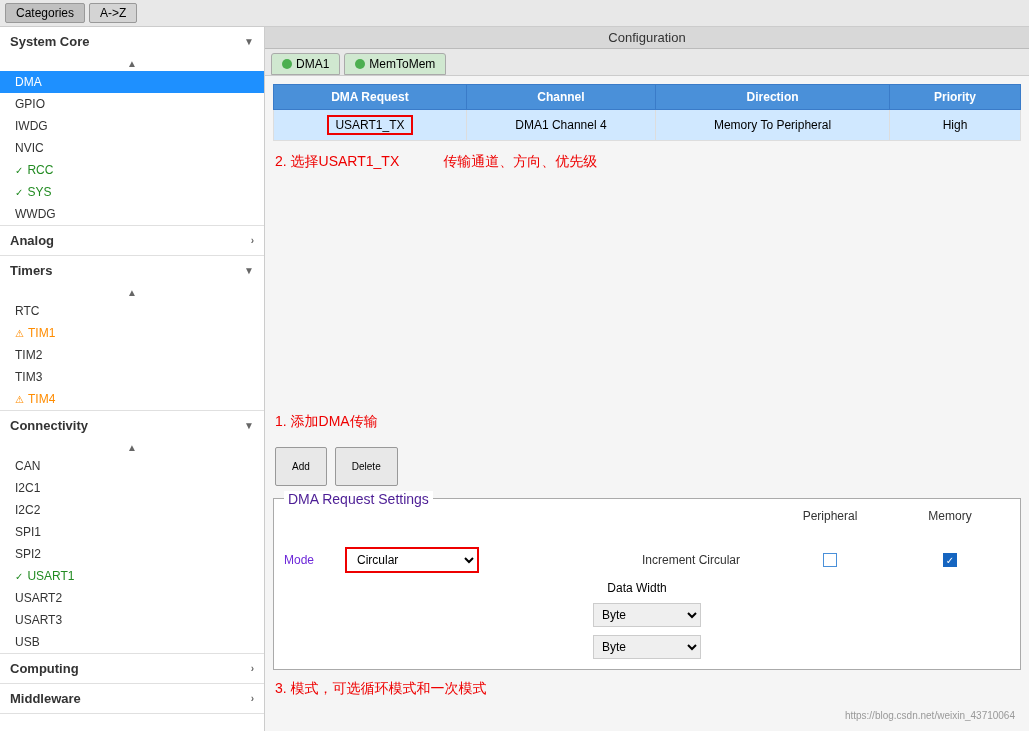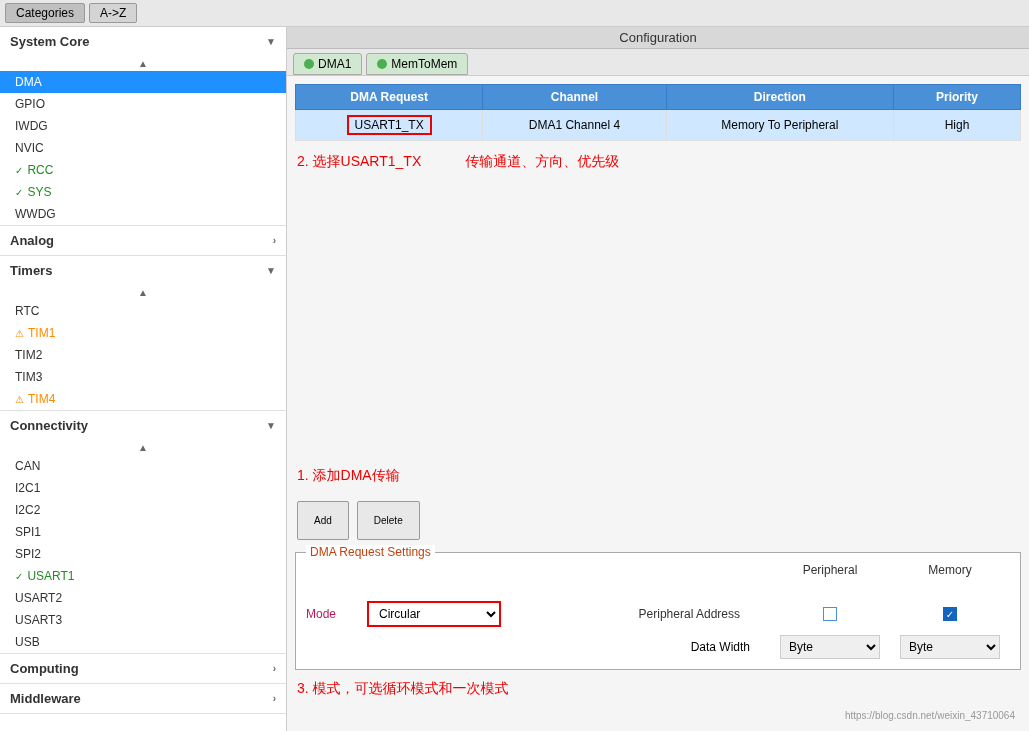--- a/index.html
+++ b/index.html
@@ -26,21 +26,21 @@
     }
 
     .main-layout {
       display: flex;
       flex: 1;
       overflow: hidden;
     }
 
     
     .sidebar {
-      width: 287px;
+      width: 265px;
       background: #fff;
       border-right: 1px solid #ccc;
       overflow-y: auto;
       display: flex;
       flex-direction: column;
     }
 
     .sidebar-section {
       border-bottom: 1px solid #e0e0e0;
     }
@@ -207,22 +207,22 @@
       background: #fff;
       padding: 10px;
       position: relative;
     }
     .dma-settings-legend {
       position: absolute;
       top: -8px;
       left: 10px;
       background: #fff;
       padding: 0 4px;
-      font-size: 12px;
-      color: #c2410c;
+      font-size: 14px;
+      color: #4c1d95;
     }
 
     .settings-grid {
       display: flex;
       flex-direction: column;
       gap: 8px;
     }
 
     .settings-header-row {
       display: flex;
@@ -232,21 +232,21 @@
     }
     .settings-col-header {
       width: 120px;
       text-align: center;
       font-size: 12px;
       color: #333;
       font-weight: normal;
     }
     .settings-label {
       font-size: 12px;
-      color: #be185d;
+      color: #6d28d9;
       width: 55px;
     }
     .mode-select-wrapper {
       border: 2px solid #e00;
       display: inline-flex;
     }
     .mode-select {
       border: none;
       padding: 3px 6px;
       font-size: 12px;
@@ -278,21 +278,21 @@
       height: 14px;
       border: 1px solid #1565c0;
       background: #1565c0;
       display: inline-flex;
       align-items: center;
       justify-content: center;
       color: #fff;
       font-size: 10px;
     }
     .data-width-select {
-      width: 100px;
+      width: 108px;
       padding: 3px 4px;
       font-size: 12px;
       border: 1px solid #ccc;
     }
 
     
     .bottom-annotation {
       color: #e00;
       font-size: 14px;
       padding: 2px 2px;
@@ -500,31 +500,31 @@
               <span class="settings-label">Mode</span>
               <div class="mode-select-wrapper">
                 <select class="mode-select">
                   <option>Normal</option>
                   <option selected="">Circular</option>
                 </select>
               </div>
             </div>
 
             <div style="display:flex; align-items:center; flex:1; justify-content:flex-end;">
-              <span class="inc-address-label">Peripheral Address</span>
+              <span class="inc-address-label">Increment Circular</span>
               <div class="checkbox-cell">
                 <div class="checkbox-unchecked"></div>
               </div>
               <div class="checkbox-cell">
                 <div class="checkbox-checked">✓</div>
               </div>
             </div>
           </div>
 
-          <div style="display:flex; align-items:center; justify-content:center; gap:0;">
+          <div style="display:flex; align-items:center; justify-content:center; gap:8px;flex-direction:column;">
             <span style="flex:1; text-align:right; margin-right:20px; font-size:12px;">Data Width</span>
             <div class="checkbox-cell">
               <select class="data-width-select">
                 <option>Byte</option>
                 <option>Half Word</option>
                 <option>Word</option>
               </select>
             </div>
             <div class="checkbox-cell">
               <select class="data-width-select">

